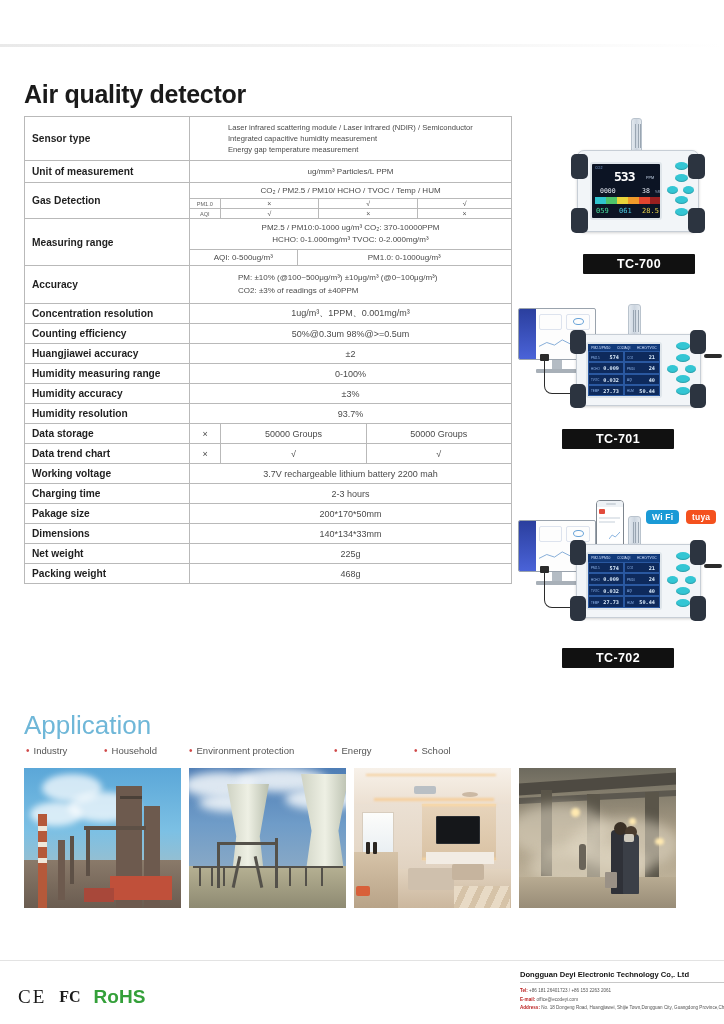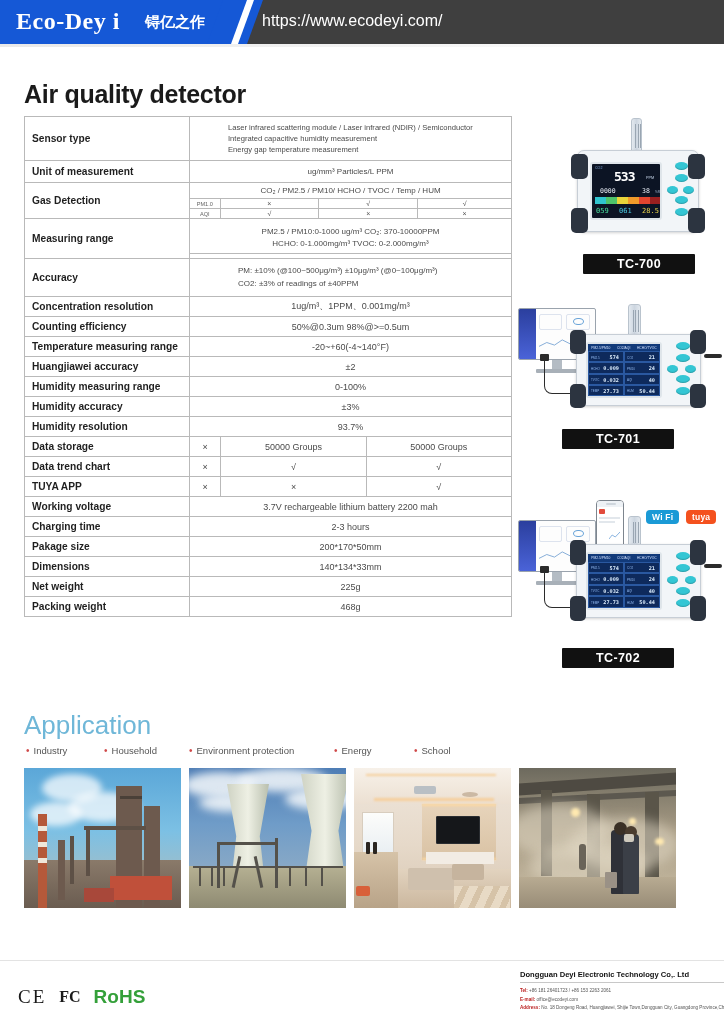--- a/index.html
+++ b/index.html
@@ -229,30 +229,20 @@
   .co-name { font-size:7.6px; font-weight:bold; color:#111; }
   .co-rule { height:1px; background:#c8c8c8; margin:3px 0 4px 0; }
   .co-row { font-size:4.6px; color:#555; line-height:1.9; }
   .co-row b { color:#b22; font-size:4.6px; }
 </style>
 </head>
 <body>
 
 <div class="page">
 
-  <div class="header">
-    <div class="hdr-blue"></div>
-    <div class="hdr-dark"></div>
-    <div class="hdr-dark-skew"></div>
-    <div class="hdr-blue-skew"></div>
-    <div class="hdr-slash"></div>
-    <div class="hdr-logo">Eco-Dey i</div>
-    <div class="hdr-cn">锝亿之作</div>
-    <div class="hdr-url">https://www.ecodeyi.com/</div>
-  </div>
   <div class="hdr-underline"></div>
 
   <div class="title">Air quality detector</div>
 
   <table class="spec-table">
     <tbody>
 
       <tr>
         <td class="lbl" style="height:44px">Sensor type</td>
         <td class="val-left" colspan="3" style="white-space:pre-line;font-size:7.6px">Laser infrared scattering module / Laser infrared (NDIR)  / Semiconductor
@@ -286,40 +276,44 @@
           </tbody>
             </table>
         </td>
       </tr>
 
       <tr>
         <td class="lbl" style="height:40px">Measuring range</td>
         <td colspan="3" style="padding:0">
           <div style="text-align:center;white-space:pre-line;font-size:8px;line-height:1.5;padding:3px 0;border-bottom:1px solid #b9b9b9;">PM2.5 / PM10:0-1000 ug/m³         CO₂: 370-10000PPM
 HCHO: 0-1.000mg/m³                TVOC: 0-2.000mg/m³</div>
+          <table class="sub-tbl" style="border:none">
+            <tbody>
+                <tr>
+              <td style="width:107px;border:none;font-size:8px;padding:3px 0;">AQI: 0-500ug/m³</td>
+              <td style="border:none;border-left:1px solid #b9b9b9;font-size:8px;padding:3px 0;">PM1.0: 0-1000ug/m³</td>
+            </tr>
+          </tbody>
+            </table>
         </td>
       </tr>
 
       <tr>
         <td class="lbl" style="height:38px">Accuracy</td>
         <td class="val-left" colspan="3" style="white-space:pre-line;font-size:8px;line-height:1.6;padding-left:48px">PM:  ±10%  (@100~500μg/m³)  ±10μg/m³   (@0~100μg/m³)
 CO2:  ±3% of readings of ±40PPM</td>
       </tr>
 
       <tr>
         <td class="lbl" style="height:20px">Concentration resolution</td>
         <td class="val" colspan="3">1ug/m³、1PPM、0.001mg/m³</td>
       </tr>
       <tr>
         <td class="lbl" style="height:20px">Counting efficiency</td>
         <td class="val" colspan="3">50%@0.3um 98%@&gt;=0.5um</td>
-      </tr>
-      <tr>
-        <td class="lbl" style="height:20px">Temperature measuring range</td>
-        <td class="val" colspan="3">-20~+60(-4~140°F)</td>
       </tr>
       <tr>
         <td class="lbl" style="height:20px">Huangjiawei accuracy</td>
         <td class="val" colspan="3">±2</td>
       </tr>
       <tr>
         <td class="lbl" style="height:20px">Humidity measuring range</td>
         <td class="val" colspan="3">0-100%</td>
       </tr>
       <tr>
@@ -334,26 +328,20 @@
       <tr>
         <td class="lbl" style="height:20px">Data storage</td>
         <td class="val">×</td>
         <td class="val">50000 Groups</td>
         <td class="val">50000 Groups</td>
       </tr>
       <tr>
         <td class="lbl" style="height:20px">Data trend chart</td>
         <td class="val">×</td>
         <td class="val">√</td>
-        <td class="val">√</td>
-      </tr>
-      <tr>
-        <td class="lbl" style="height:20px">TUYA APP</td>
-        <td class="val">×</td>
-        <td class="val">×</td>
         <td class="val">√</td>
       </tr>
 
       <tr>
         <td class="lbl" style="height:20px">Working voltage</td>
         <td class="val" colspan="3">3.7V rechargeable lithium battery 2200 mah</td>
       </tr>
       <tr>
         <td class="lbl" style="height:20px">Charging time</td>
         <td class="val" colspan="3">2-3 hours</td>

